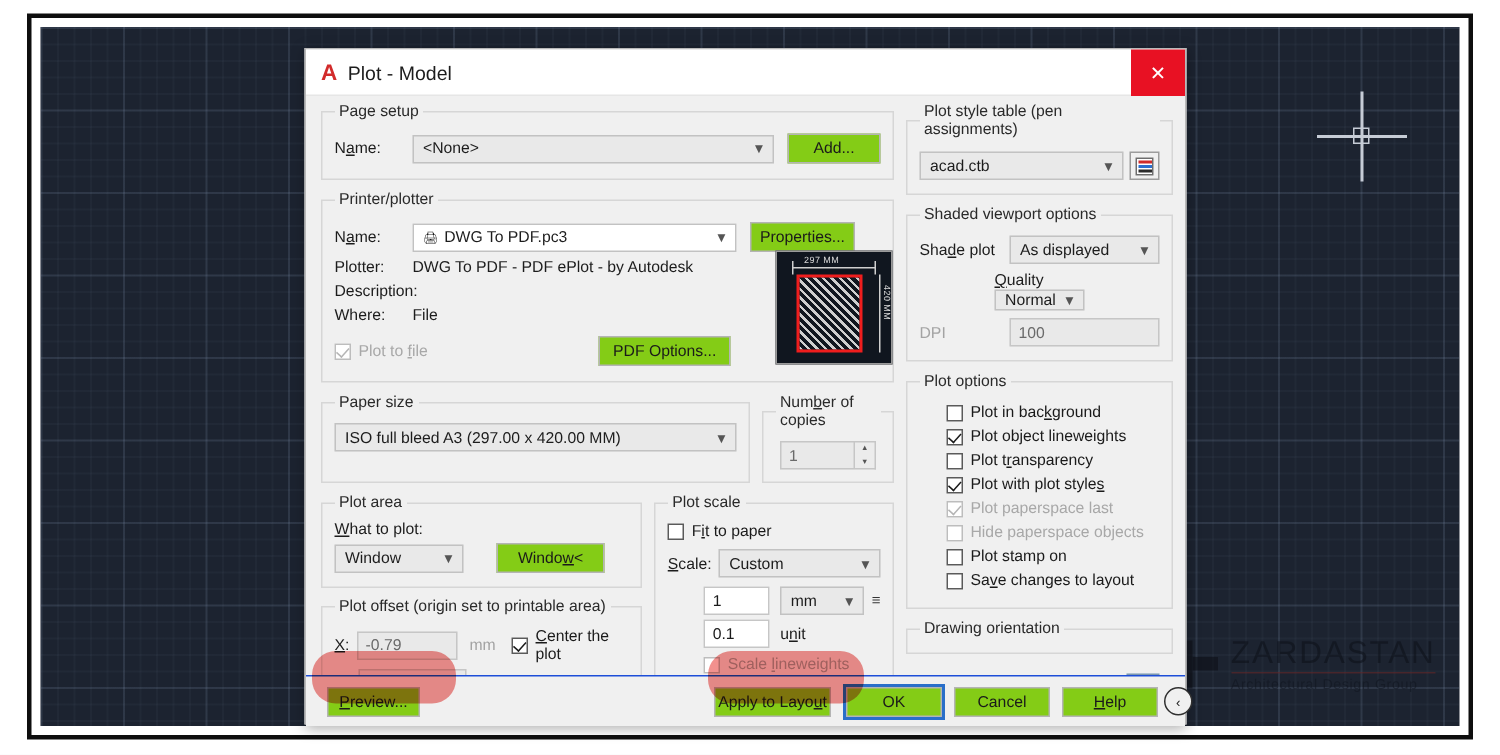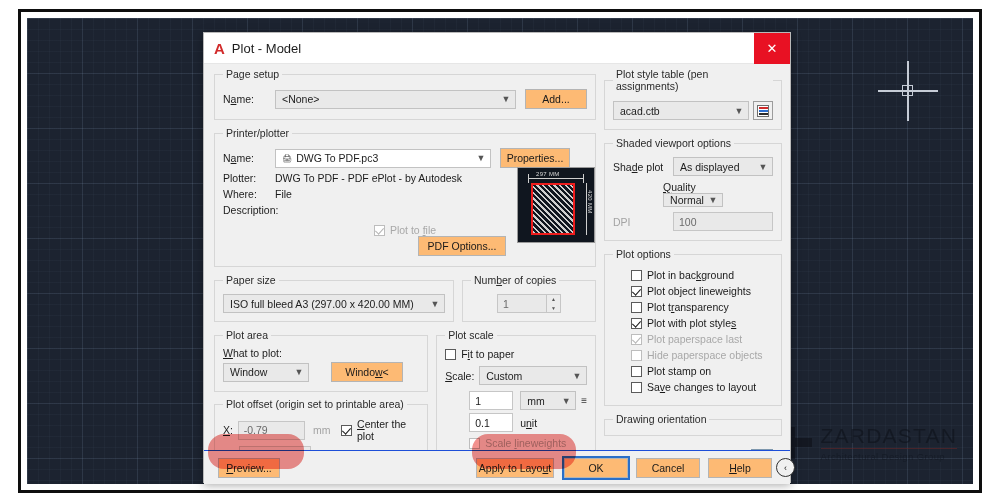--- a/index.html
+++ b/index.html
@@ -109,21 +109,21 @@
   .combo {
     height:19px; background:#e9e9e9; border:1px solid #c2c2c2;
     display:flex; align-items:center; padding:0 0 0 6px;
     font-size:10.5px; color:#1c1c1c; position:relative; cursor:pointer;
   }
   .combo.white { background:#ffffff; }
   .combo .caret {
     margin-left:auto; width:18px; text-align:center; color:#555; font-size:9px;
   }
   .btn {
-    height:20px; background:#fdba74; border:1px solid #b4b4b4;
+    height:20px; background:#84cc16; border:1px solid #b4b4b4;
     font-size:10.5px; color:#1a1a1a; display:flex;
     align-items:center; justify-content:center; cursor:pointer;
     font-family:"Liberation Sans", sans-serif;
   }
   .txt {
     height:19px; background:#e9e9e9; border:1px solid #c6c6c6;
     font-size:10.5px; color:#6a6a6a; display:flex; align-items:center; padding:0 5px;
   }
   .txt.white { background:#fff; color:#1a1a1a; }
 
@@ -277,29 +277,29 @@
           <div class="btn" style="width:70px; margin-left:9px;">
             <span>Properties...</span>
           </div>
         </div>
 
         <div class="row" style="margin:4px 0;">
           <span class="lbl" style="width:52px;">Plotter:</span>
           <span class="lbl">DWG To PDF - PDF ePlot - by Autodesk</span>
         </div>
         <div class="row" style="margin:4px 0;">
+          <span class="lbl" style="width:52px;">Description:</span>
+          <span class="lbl"></span>
+        </div>
+        <div class="row" style="margin:4px 0;">
           <span class="lbl" style="width:52px;">Where:</span>
           <span class="lbl">File</span>
         </div>
-        <div class="row" style="margin:4px 0;">
-          <span class="lbl" style="width:52px;">Description:</span>
-          <span class="lbl"></span>
-        </div>
-
-        <div class="row" style="margin:8px 0 0;flex-direction:column;">
+
+        <div class="row" style="margin:8px 0 0;">
           <div class="cb disabled" style="margin:0;">
             <span class="cbx checked"></span>
             <span>Plot to <span class="u">f</span>ile</span>
           </div>
           <div class="btn" style="width:88px; margin-left:114px;">
             <span>PDF Options...</span>
           </div>
         </div>
 
         <div id="paper-thumb">
@@ -314,21 +314,21 @@
       </fieldset>
 
       <div style="display:flex; gap:8px;">
         <fieldset class="gb" style="flex:1; margin-bottom:7px;">
           <legend>Paper size</legend>
           <div class="combo" style="margin:5px 0 1px;justify-content:space-between;">
             <span>ISO full bleed A3 (297.00 x 420.00 MM)</span>
             <span class="caret">▼</span>
           </div>
         </fieldset>
-        <fieldset class="gb" style="width:134px; margin-bottom:7px;">
+        <fieldset class="gb" style="width:88px; margin-bottom:7px;">
           <legend>Num<span class="u">b</span>er of copies</legend>
           <div style="display:flex; justify-content:center; margin:5px 0 1px;">
             <div class="txt" style="width:50px;">
               <span>1</span>
             </div>
             <div style="width:14px; height:19px; border:1px solid #c6c6c6; border-left:none; background:#ececec; display:flex; flex-direction:column; font-size:5px; color:#555;">
               <span style="flex:1; display:flex; align-items:center; justify-content:center;">▲</span>
               <span style="flex:1; display:flex; align-items:center; justify-content:center;">▼</span>
             </div>
           </div>

